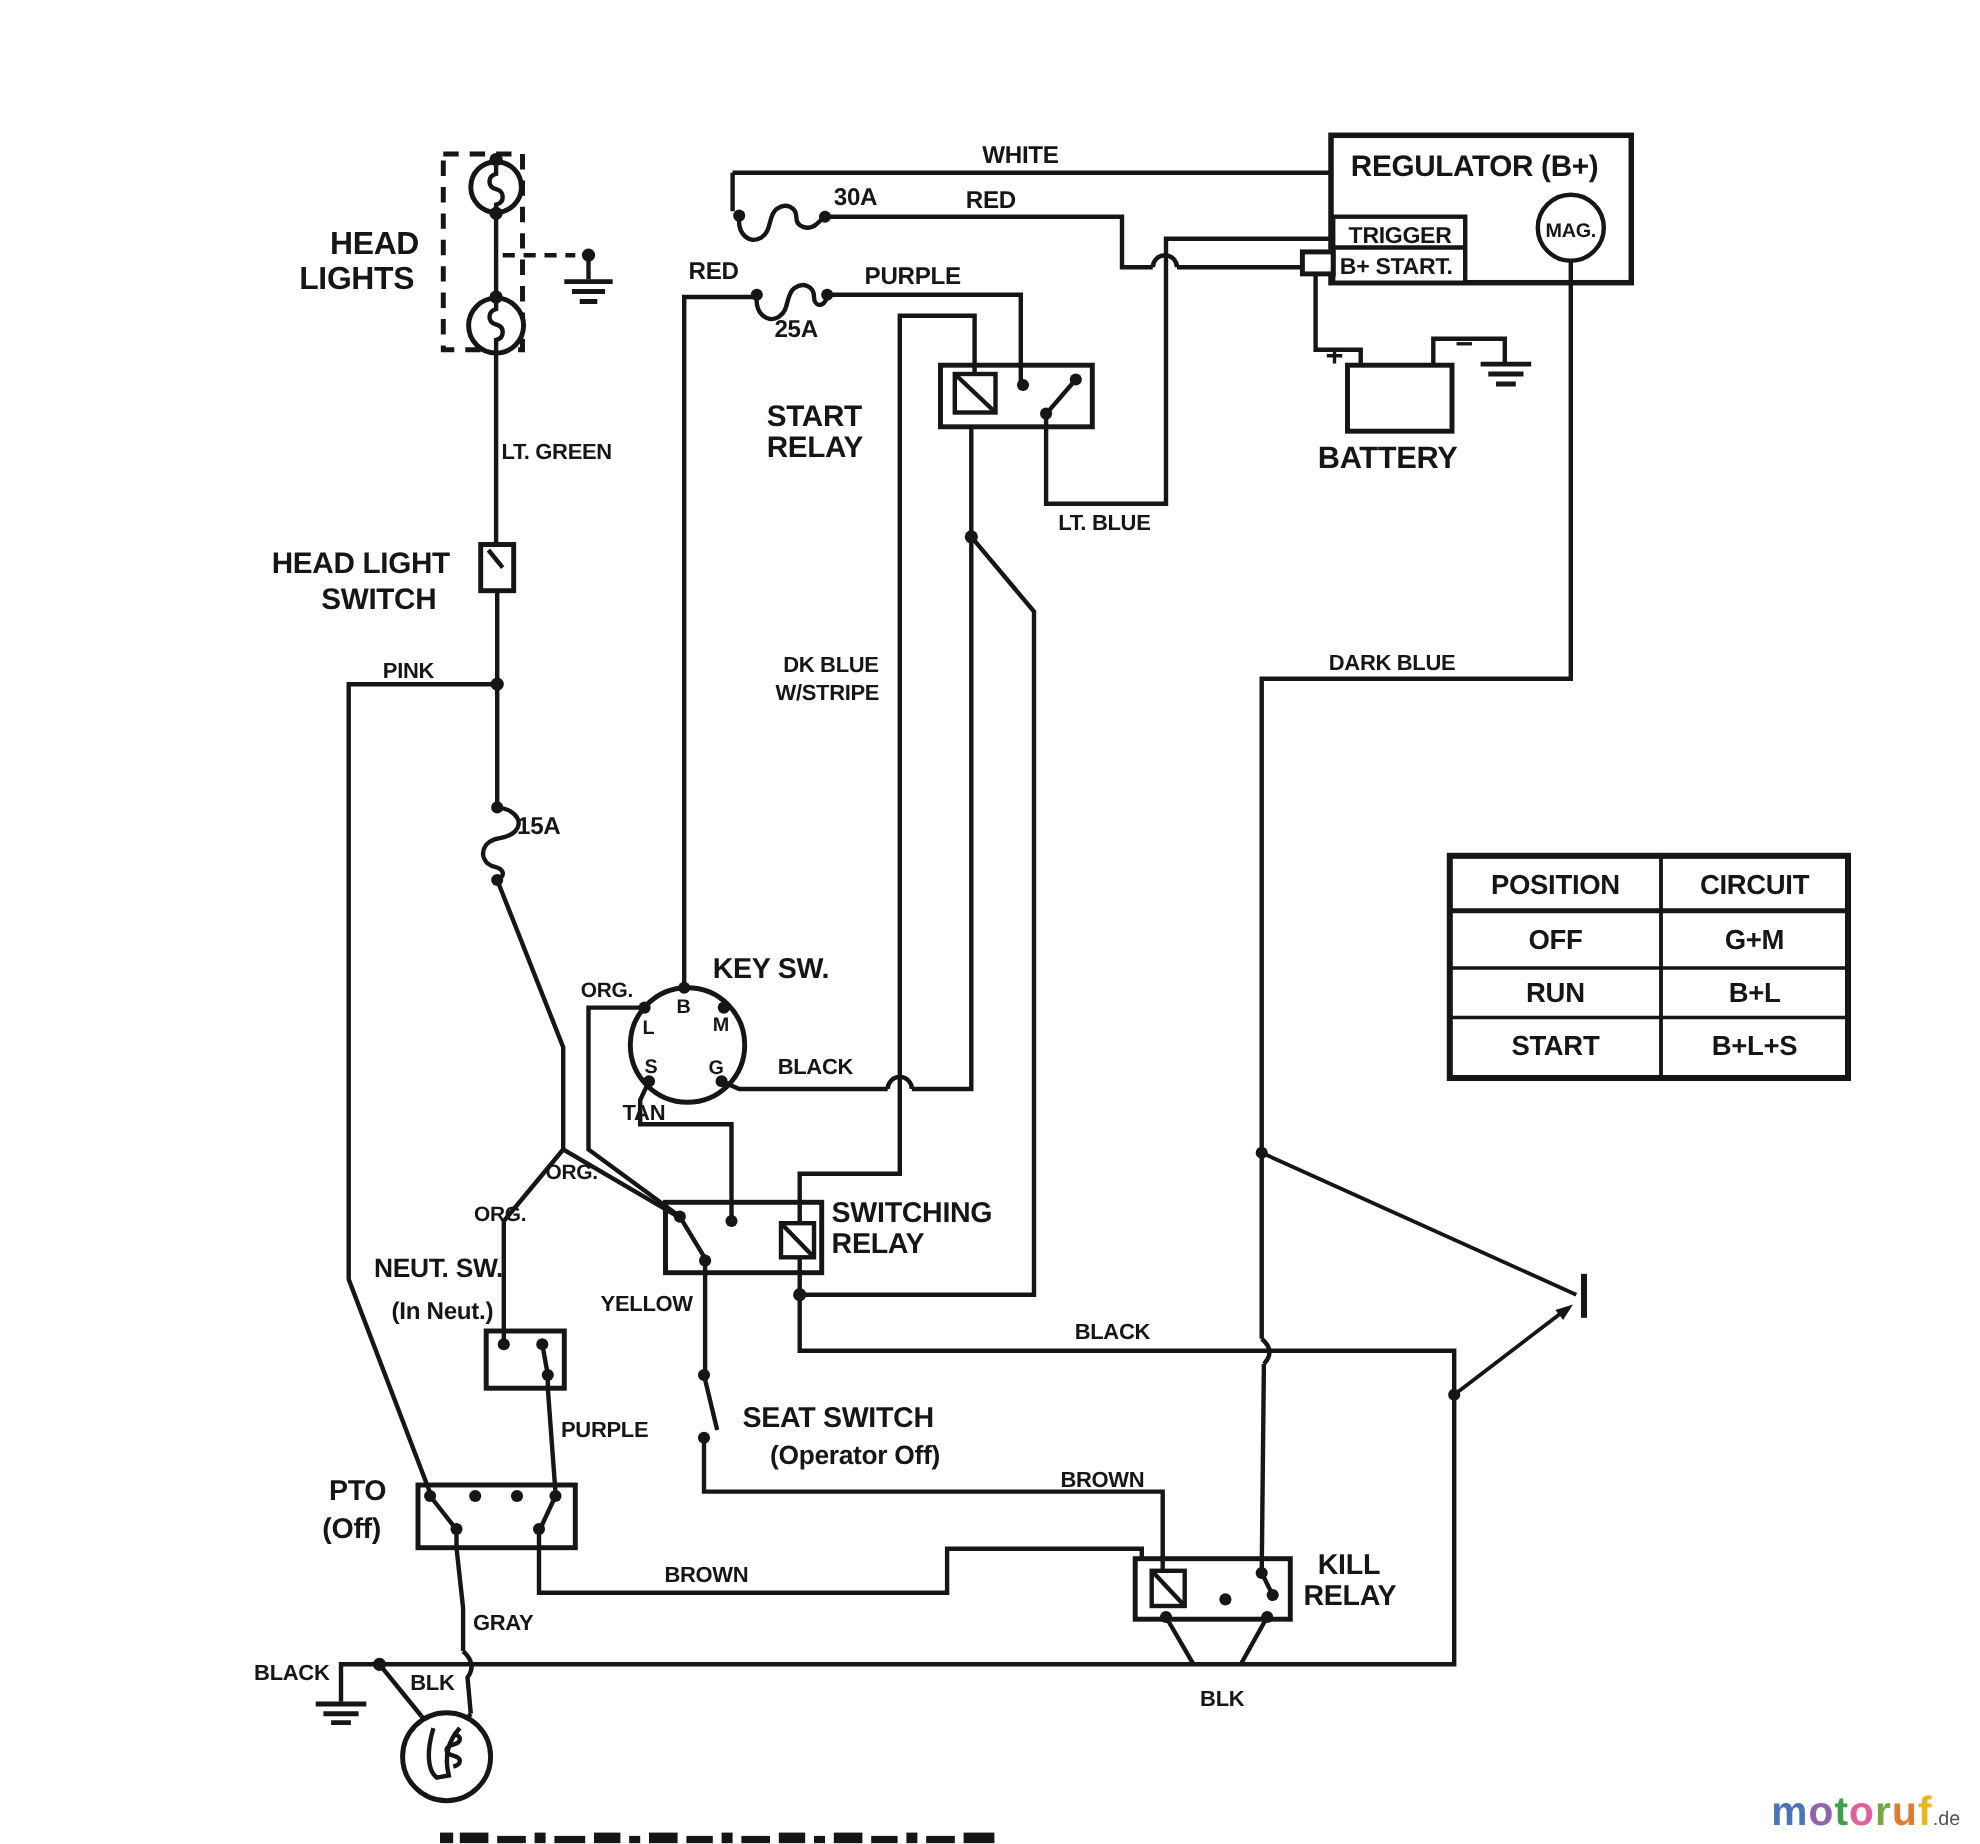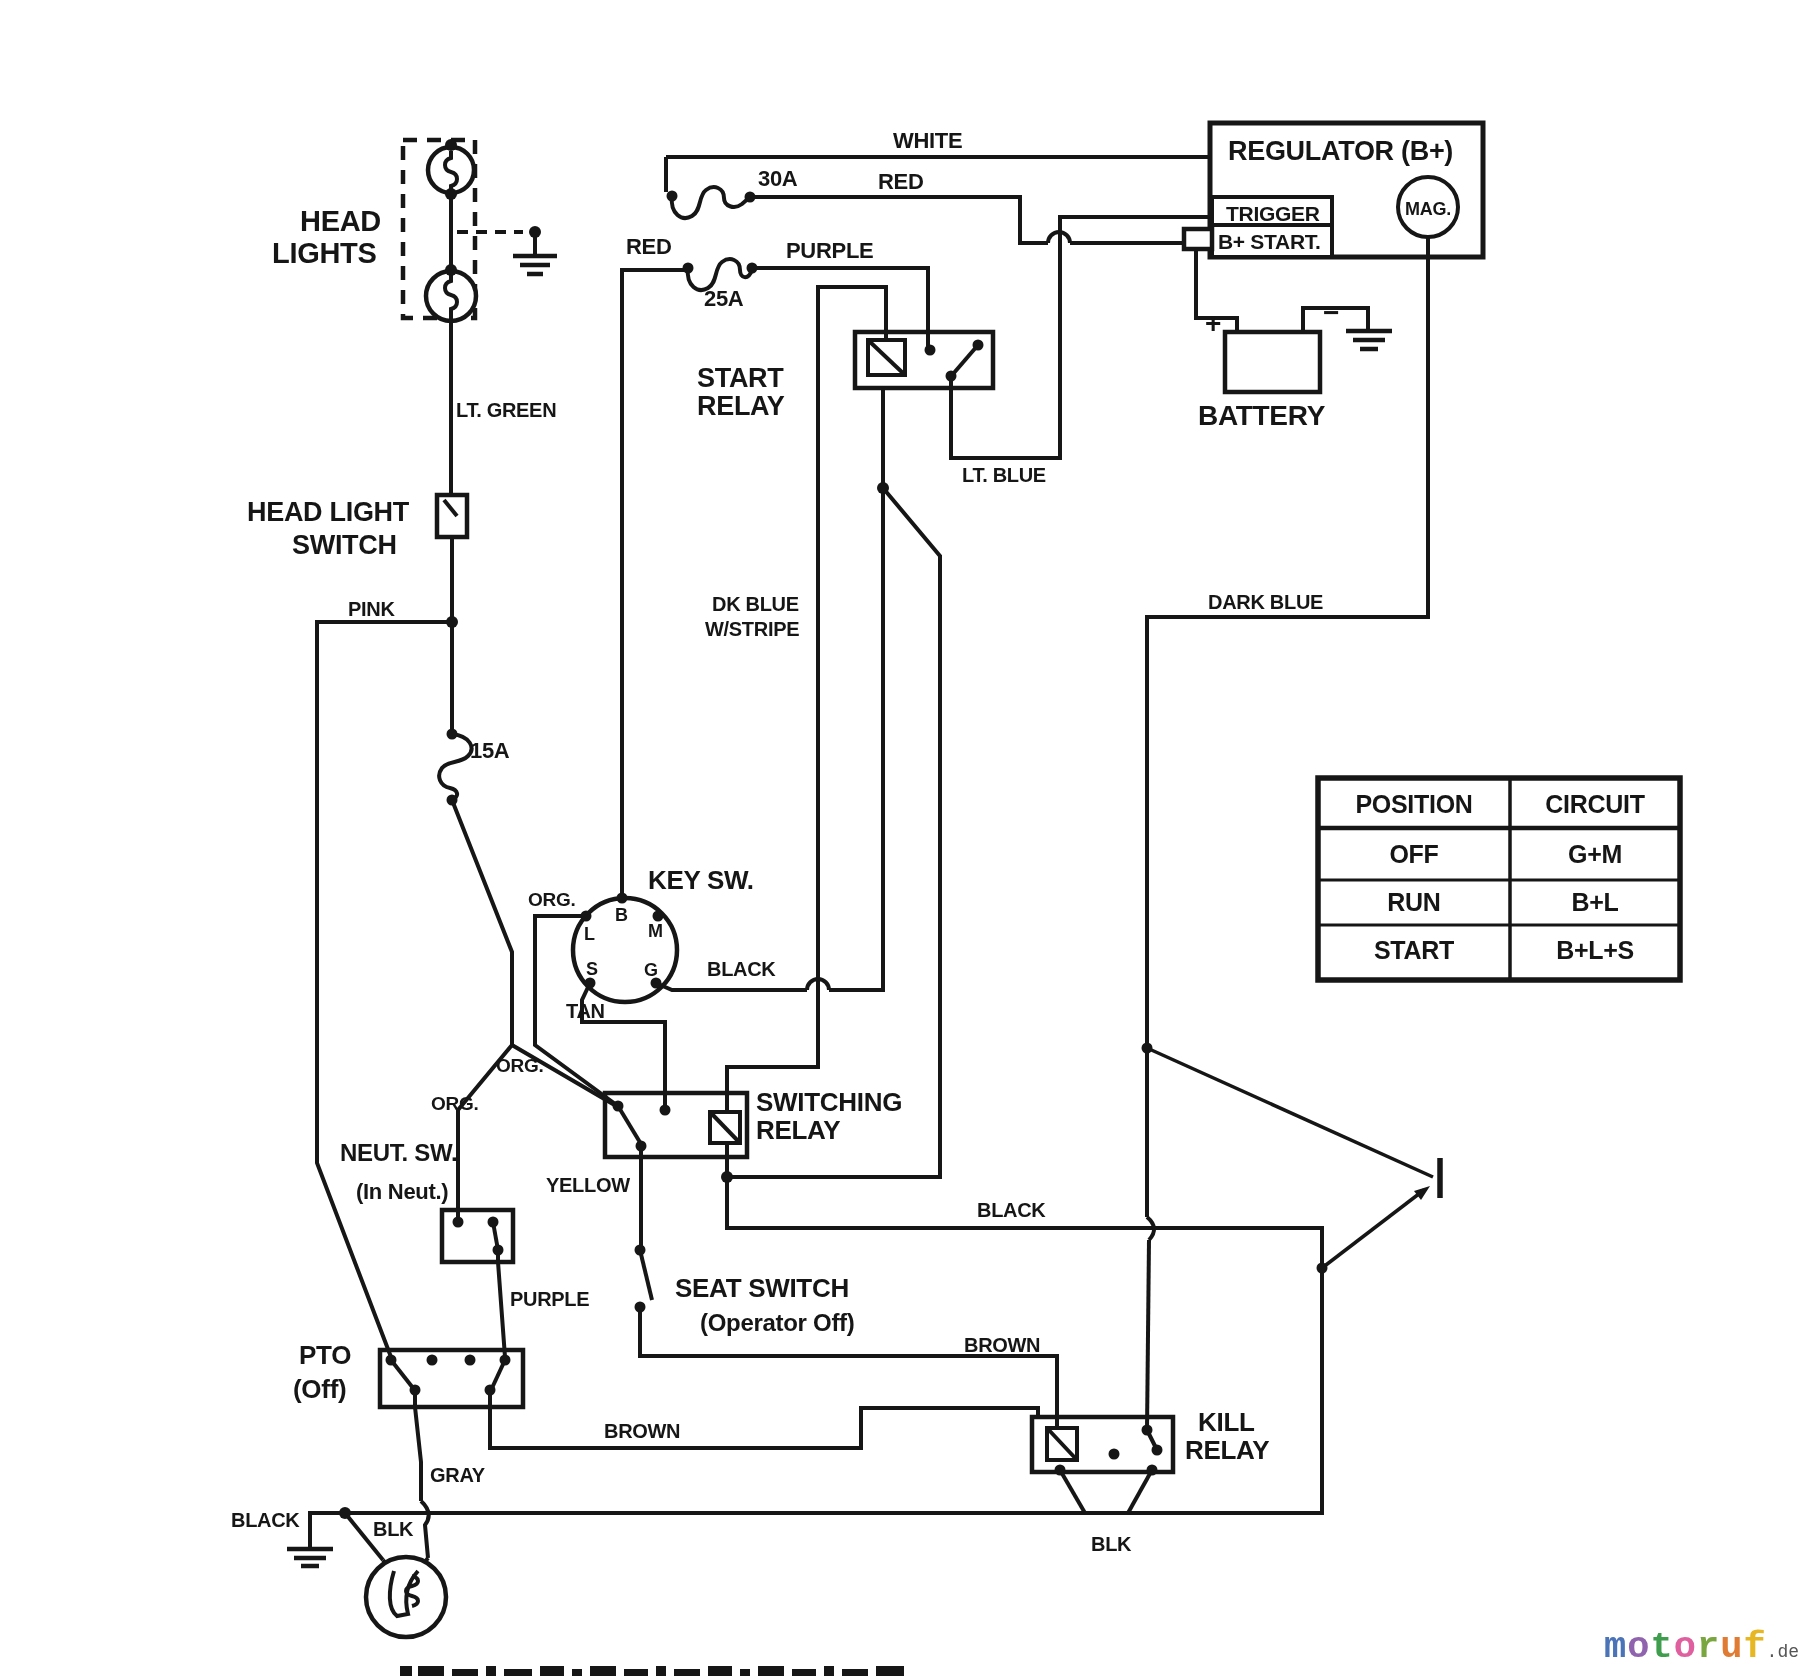--- a/index.html
+++ b/index.html
@@ -8,21 +8,21 @@
   svg{position:absolute;left:0;top:0;}
   svg text{font-family:"Liberation Sans",sans-serif;font-weight:700;fill:#161616;letter-spacing:-0.3px;}
   .t29{font-size:29px}.t28{font-size:28px}.t27{font-size:27px}.t26{font-size:26px}
   .t25{font-size:25px}.t24{font-size:24px}.t22{font-size:22px}.t21{font-size:21px}
   .t20{font-size:20px}.t19{font-size:19px}.t18{font-size:18px}
   .wire{stroke:#161616;stroke-width:4;fill:none;}
   .thick{stroke-width:4.5}
   .box{stroke:#161616;stroke-width:4.5;fill:#ffffff;}
   .dot{fill:#161616;stroke:none;}
   .frag{fill:#161616;}
-  .watermark{position:absolute;right:1px;bottom:8px;font-family:Liberation Mono, monospace;
+  .watermark{position:absolute;right:18px;bottom:8px;font-family:Liberation Sans, sans-serif;
              font-weight:700;font-size:37px;letter-spacing:1px;white-space:nowrap;}
   .watermark .suffix{font-size:18px;color:#555;font-weight:400;letter-spacing:0;}
 </style>
 </head>
 <body>
 
 <div class="stage">
 <svg width="1800" height="1676" viewBox="0 0 1800 1676">
 
   <g class="wire">

